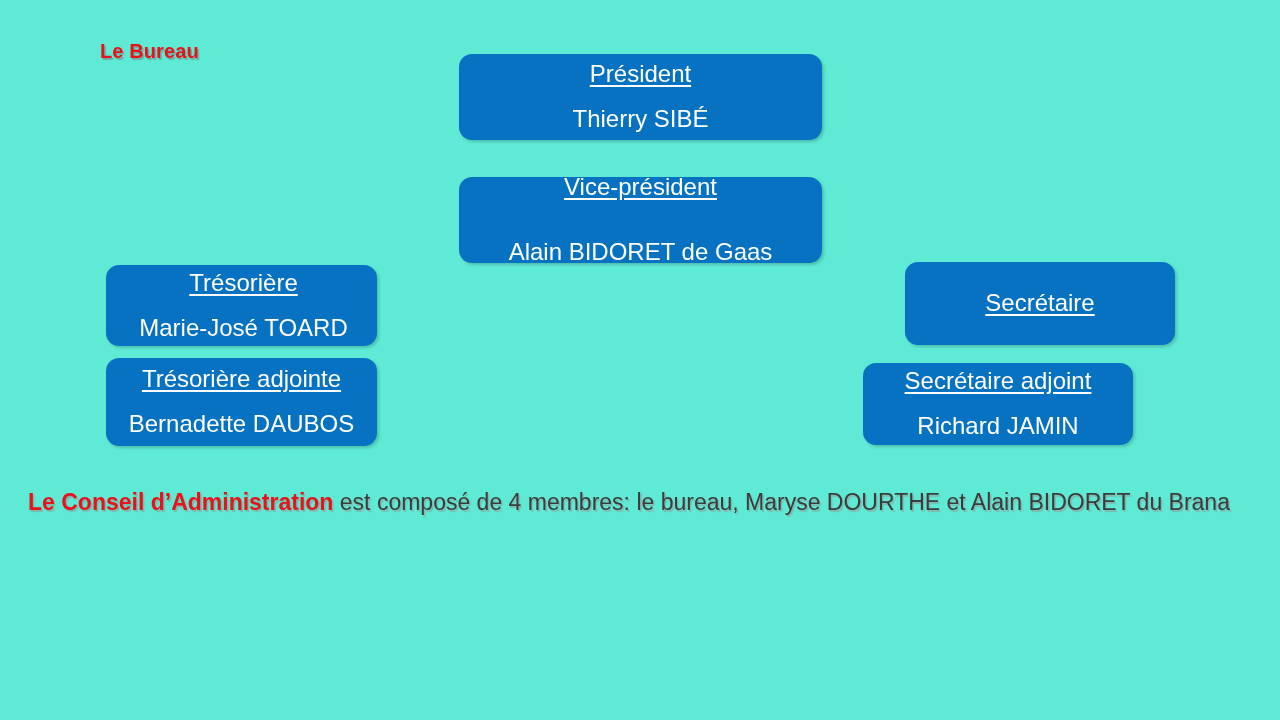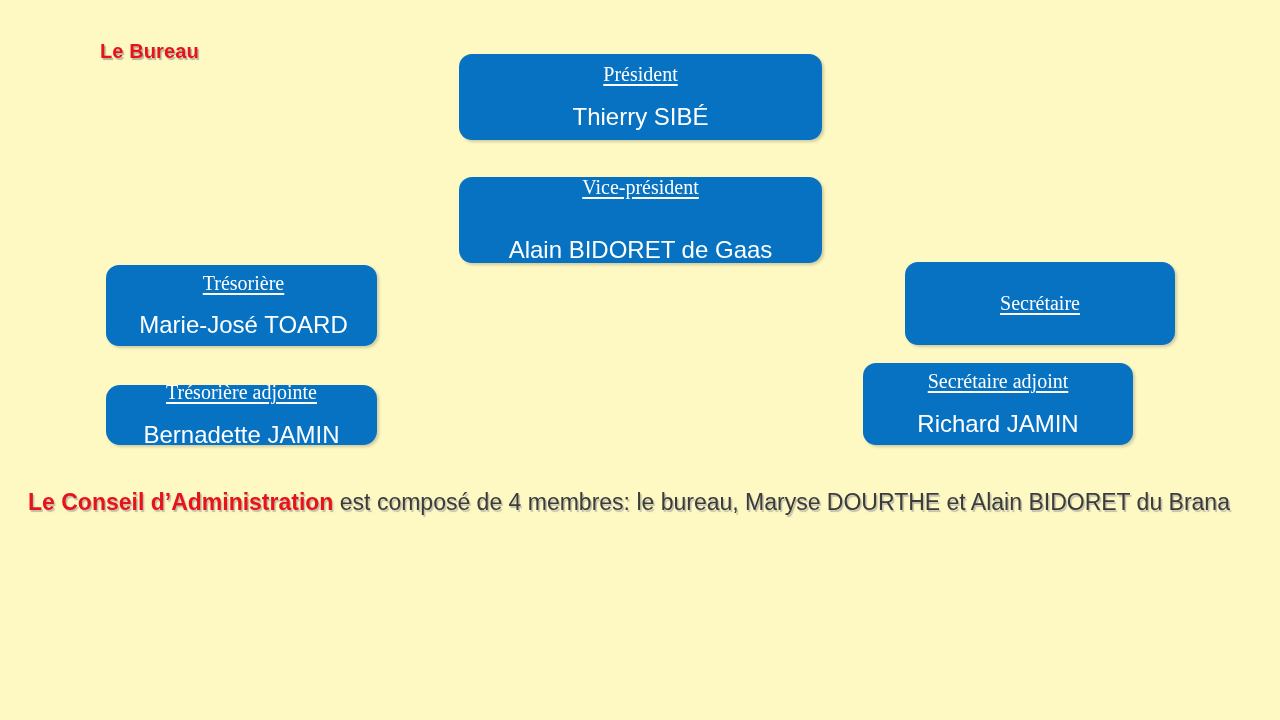--- a/index.html
+++ b/index.html
@@ -12,21 +12,21 @@
     height: 720px;
     background: #ffffff;
     font-family: "Liberation Sans", "DejaVu Sans", sans-serif;
     overflow: hidden;
   }
 
   .slide {
     position: relative;
     width: 1280px;
     height: 720px;
-    background: #fef9c3;
+    background: #5eead4;
   }
 
   
   .section-title {
     position: absolute;
     left: 100px;
     top: 40px;
     font-size: 20px;
     font-weight: bold;
     color: #E8131A;
@@ -46,38 +46,37 @@
     flex-direction: column;
     align-items: center;
     justify-content: center;
     text-align: center;
     line-height: 1.12;
     padding: 2px 8px;
     box-shadow: 2px 2px 3px rgba(0,0,0,0.18);
   }
   .org-role {
     display: inline-block;
-    font-size: 20px;
+    font-size: 24px;
     text-decoration: underline;
     text-underline-offset: 3px;
     white-space: nowrap;
-    font-family: Liberation Serif, serif;
   }
   .org-person {
     display: block;
     font-size: 24px;
     white-space: nowrap;
     margin-top: 18px;
   }
 
   
   #box-president        { left: 459px; top: 54px;  width: 363px; height: 86px; }
   #box-vice-president   { left: 459px; top: 177px; width: 363px; height: 86px; gap: 20px; }
   #box-tresoriere       { left: 106px; top: 265px; width: 271px; height: 81px; padding-left: 12px; }
-  #box-tresoriere-adj   { left: 106px; top: 385px; width: 271px; height: 60px; border-radius: 14px; }
+  #box-tresoriere-adj   { left: 106px; top: 358px; width: 271px; height: 88px; }
   #box-secretaire       { left: 905px; top: 262px; width: 270px; height: 83px; }
   #box-secretaire-adj   { left: 863px; top: 363px; width: 270px; height: 82px; }
 
   
   .caption {
     position: absolute;
     left: 28px;
     top: 489px;
     width: 1230px;
     font-size: 23px;
@@ -107,21 +106,21 @@
     <span class="org-person">Alain BIDORET de Gaas</span>
   </div>
 
   <div class="org-box" id="box-tresoriere">
     <span class="org-role">Trésorière</span>
     <span class="org-person">Marie-José TOARD</span>
   </div>
 
   <div class="org-box" id="box-tresoriere-adj">
     <span class="org-role">Trésorière adjointe</span>
-    <span class="org-person">Bernadette JAMIN</span>
+    <span class="org-person">Bernadette DAUBOS</span>
   </div>
 
   <div class="org-box" id="box-secretaire">
     <span class="org-role">Secrétaire</span>
   </div>
 
   <div class="org-box" id="box-secretaire-adj">
     <span class="org-role">Secrétaire adjoint</span>
     <span class="org-person">Richard JAMIN</span>
   </div>

